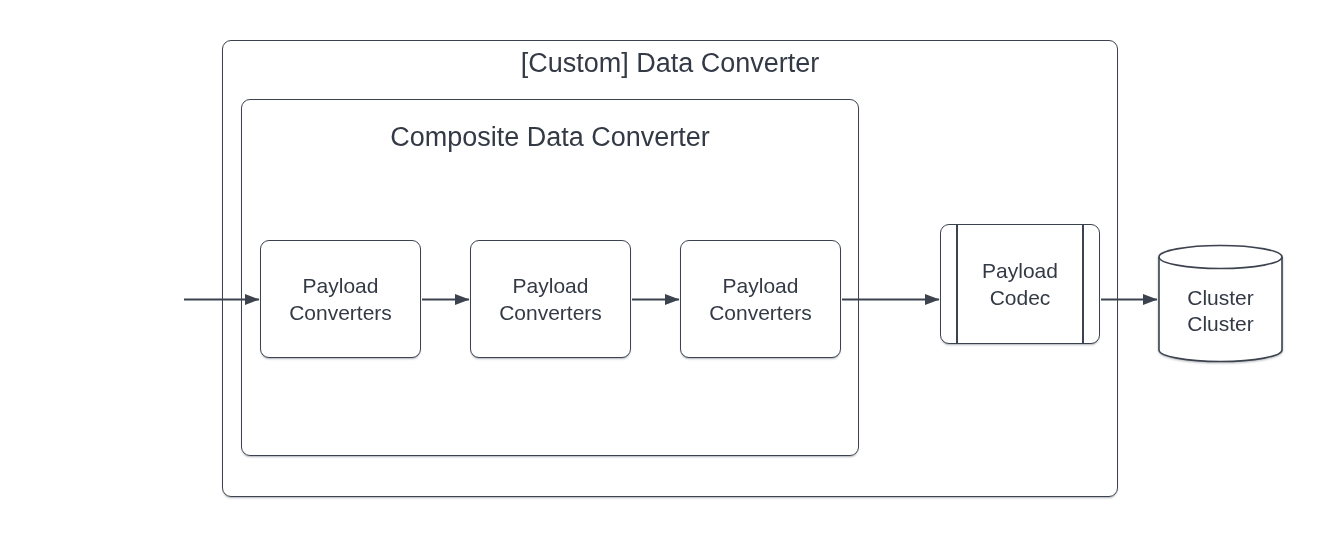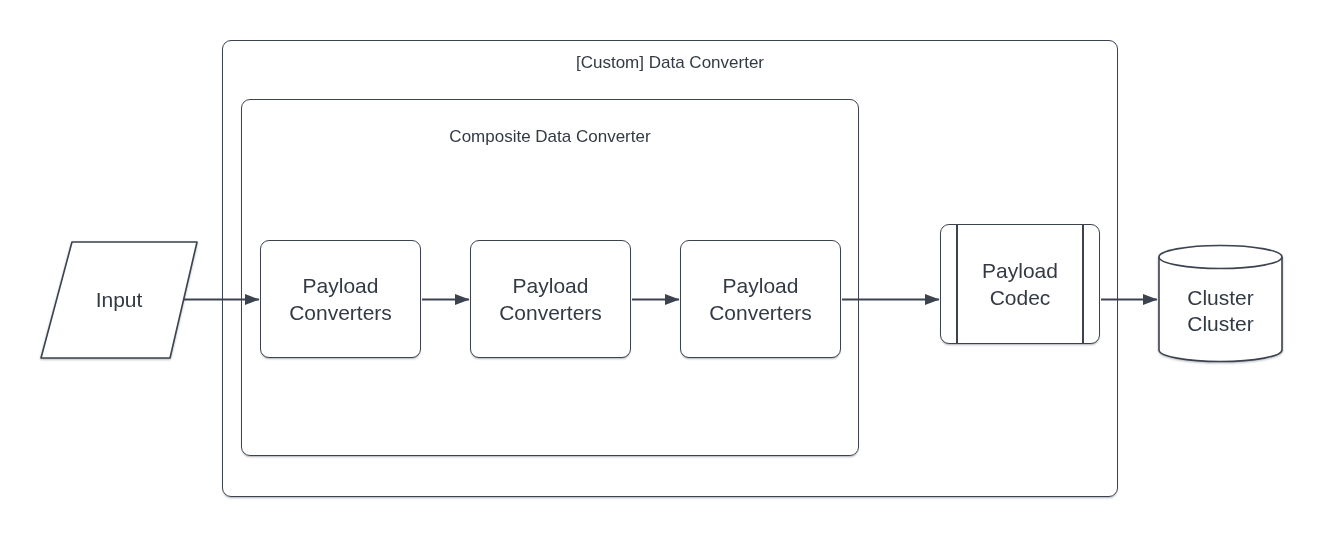--- a/index.html
+++ b/index.html
@@ -14,21 +14,21 @@
 
   .container-box{
     position:absolute;
     background:transparent;
     border:1.6px solid var(--stroke);
     border-radius:9px;
     box-shadow:0 2px 2px -1px rgba(71,80,95,.45);
   }
   .container-label{
     position:absolute;left:0;width:100%;
-    text-align:center;font-size:17px;line-height:26px;color:var(--text);
+    text-align:center;font-size:27px;line-height:26px;color:var(--text);
   }
 
   .node-box{
     position:absolute;
     background:var(--bg);
     border:1.6px solid var(--stroke);
     border-radius:9px;
     box-shadow:0 2px 2px -1px rgba(71,80,95,.45);
     display:flex;align-items:center;justify-content:center;
   }
@@ -58,26 +58,20 @@
 <div id="canvas">
 
   <div class="container-box" style="left:222px;top:40px;width:896px;height:457px;">
     <div class="container-label" style="top:9px;">[Custom] Data Converter</div>
   </div>
 
   <div class="container-box" style="left:241px;top:99px;width:618px;height:357px;">
     <div class="container-label" style="top:24px;">Composite Data Converter</div>
   </div>
 
-  <div class="svg-node" style="left:40px;top:241px;width:158px;height:118px;">
-    <svg width="158" height="118" viewBox="0 0 158 118">
-      <polygon points="32,1 157,1 130,117 1,117" fill="#ffffff" stroke="#3c434e" stroke-width="1.6" stroke-linejoin="round"></polygon>
-    </svg>
-    <div class="overlay-label">Input</div>
-  </div>
 
   <div class="node-box" style="left:260px;top:240px;width:161px;height:118px;">
     <div class="node-label">Payload Converters</div>
   </div>
 
   <div class="node-box" style="left:470px;top:240px;width:161px;height:118px;">
     <div class="node-label">Payload Converters</div>
   </div>
 
   <div class="node-box" style="left:680px;top:240px;width:161px;height:118px;">

